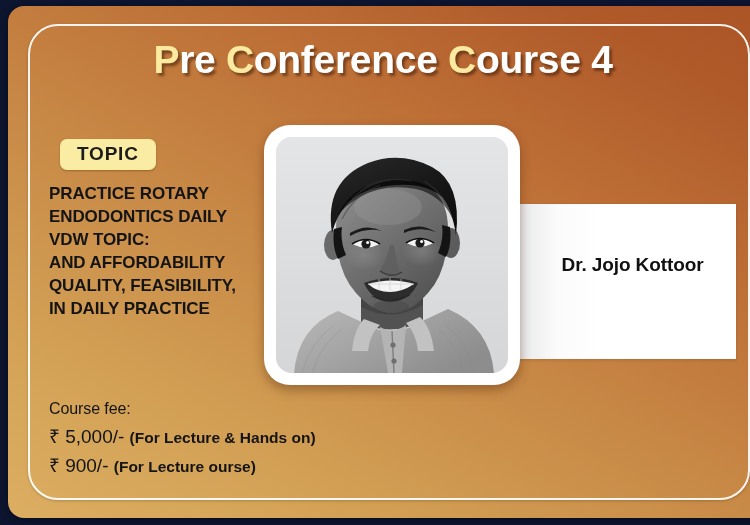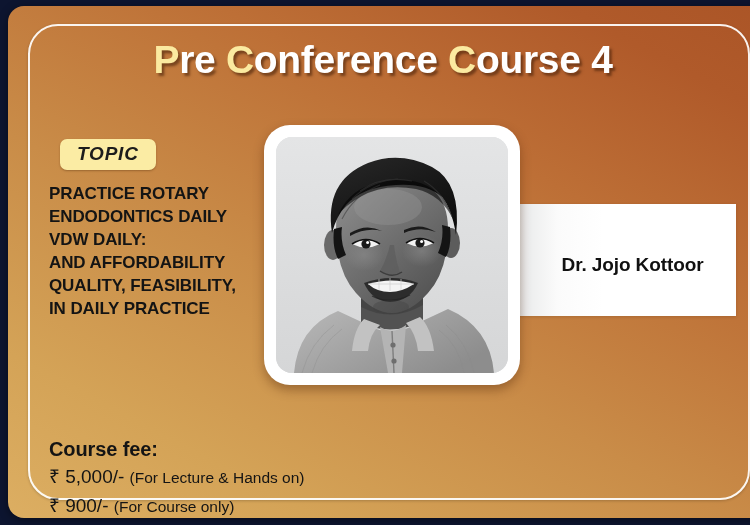--- a/index.html
+++ b/index.html
@@ -73,21 +73,20 @@
     left: 52px;
     top: 133px;
     padding: 4px 17px 5px 17px;
     background: #fbeca4;
     border-radius: 7px;
     color: #1c1c1c;
     font-size: 19px;
     font-weight: bold;
     letter-spacing: 0.8px;
     box-shadow: 0 1px 2px rgba(70,35,5,0.35);
-    font-style: italic;
   }
 
   
   #course-title {
     position: absolute;
     left: 41px;
     top: 176px;
     width: 228px;
     color: #141414;
     font-size: 17px;
@@ -98,42 +97,41 @@
   #course-title .ct-line { display: block; white-space: nowrap; }
 
   
   #fee-block {
     position: absolute;
     left: 41px;
     top: 390px;
     color: #141414;
   }
   #fee-heading {
-    font-size: 20px;
-    font-weight: bold;
+    font-size: 16px;
+    font-weight: normal;
     line-height: 26px;
     letter-spacing: -0.1px;
-    margin-top: 40px;
   }
   .fee-row {
     font-size: 19px;
     line-height: 26px;
     white-space: nowrap;
     margin-top: 2px;
   }
   .fee-amount { font-weight: normal; }
-  .fee-note { font-weight: normal; font-size: 15.5px; }
+  .fee-note { font-weight: bold; font-size: 15.5px; }
 
   
   #speaker-band {
     position: absolute;
     left: 499px;
     top: 198px;
     width: 229px;
-    height: 112px;
+    height: 155px;
     background: linear-gradient(90deg, #d9dadb 0%, #eceded 9%, #fbfbfb 22%, #ffffff 42%, #ffffff 100%);
     box-shadow: 0 1px 3px rgba(60,25,5,0.18);
   }
   #speaker-name {
     position: absolute;
     left: 0;
     right: 0;
     top: 50px;
     text-align: center;
     padding-left: 22px;
@@ -180,35 +178,35 @@
 
     <div id="title">
       <span class="y">P</span><span class="w">re </span><span class="y">C</span><span class="w">onference </span><span class="y">C</span><span class="w">ourse 4</span>
     </div>
 
     <div id="topic-badge">TOPIC</div>
 
     <div id="course-title">
       <span class="ct-line">PRACTICE ROTARY</span>
       <span class="ct-line">ENDODONTICS DAILY</span>
-      <span class="ct-line">VDW DAILY:</span>
+      <span class="ct-line">VDW TOPIC:</span>
       <span class="ct-line">AND AFFORDABILITY</span>
       <span class="ct-line">QUALITY, FEASIBILITY,</span>
       <span class="ct-line">IN DAILY PRACTICE</span>
     </div>
 
     <div id="fee-block">
       <div id="fee-heading">Course fee:</div>
       <div class="fee-row">
         <span class="fee-amount">₹ 5,000/-</span>
         <span class="fee-note">(For Lecture &amp; Hands on)</span>
       </div>
       <div class="fee-row">
         <span class="fee-amount">₹ 900/-</span>
-        <span class="fee-note">(For Course only)</span>
+        <span class="fee-note">(For Lecture ourse)</span>
       </div>
     </div>
 
     <div id="speaker-band">
       <div id="speaker-name">Dr. Jojo Kottoor</div>
     </div>
 
     <div id="photo-frame">
       <div id="photo">
         <svg id="portrait-svg" viewBox="0 0 232 236" preserveAspectRatio="xMidYMid slice">

